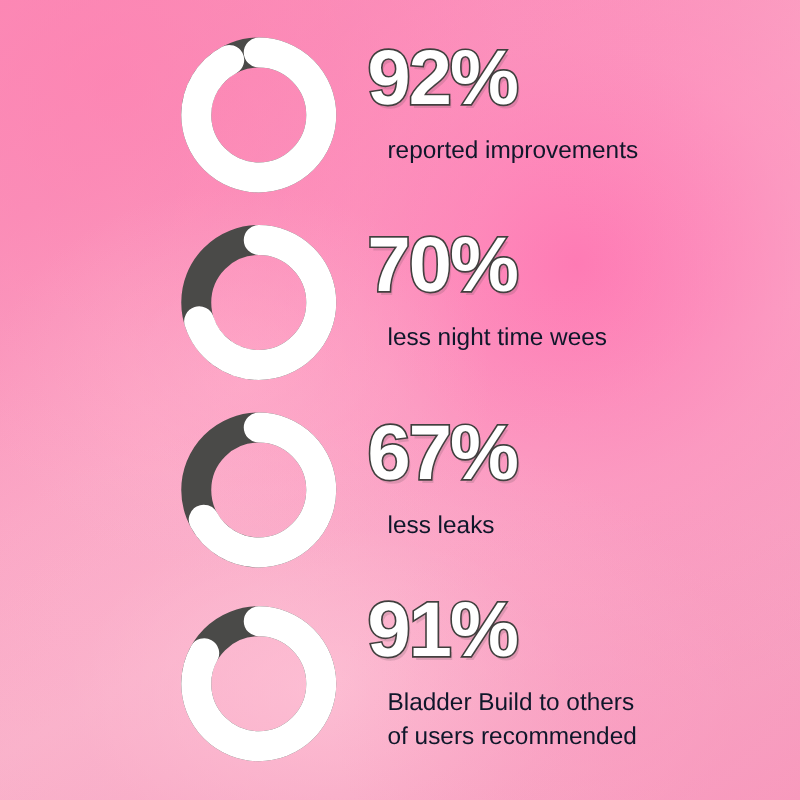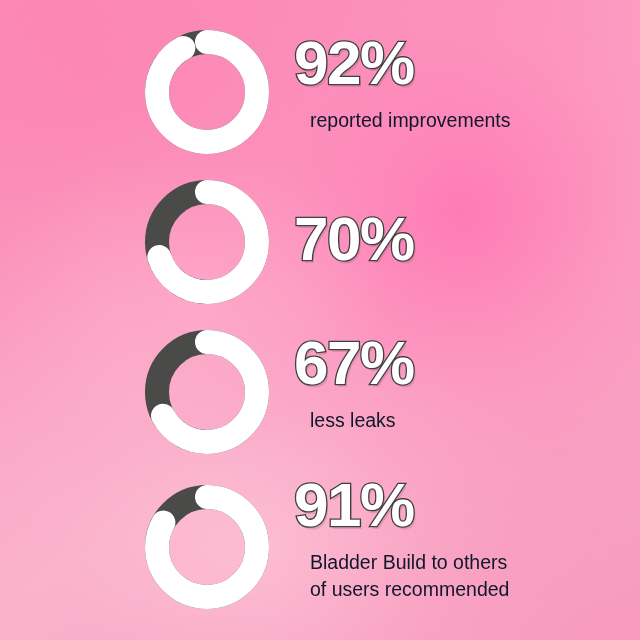--- a/index.html
+++ b/index.html
@@ -161,20 +161,23 @@
 
     <div class="stat-row row-1">
       <div class="ring-wrap">
         <svg class="ring-svg" viewBox="0 0 130 130">
           <circle cx="65" cy="65" r="50" fill="none" stroke="#4a4a48" stroke-width="24" stroke-linecap="round"></circle>
           <circle class="ring-value" cx="65" cy="65" r="50" fill="none" stroke="#ffffff" stroke-width="24" stroke-linecap="round" transform="rotate(-90 65 65)" stroke-dasharray="219.9114857512855 94.24777960769381" stroke-dashoffset="0"></circle>
         </svg>
       </div>
       <div class="text-block">
         <span class="pct">70%</span>
+        <p class="caption">
+          <span class="line">less night time wees</span>
+        </p>
       </div>
     </div>
 
     <div class="stat-row row-2">
       <div class="ring-wrap">
         <svg class="ring-svg" viewBox="0 0 130 130">
           <circle cx="65" cy="65" r="50" fill="none" stroke="#4a4a48" stroke-width="24" stroke-linecap="round"></circle>
           <circle class="ring-value" cx="65" cy="65" r="50" fill="none" stroke="#ffffff" stroke-width="24" stroke-linecap="round" transform="rotate(-90 65 65)" stroke-dasharray="210.48670779051616 103.67255756846316" stroke-dashoffset="0"></circle>
         </svg>
       </div>

